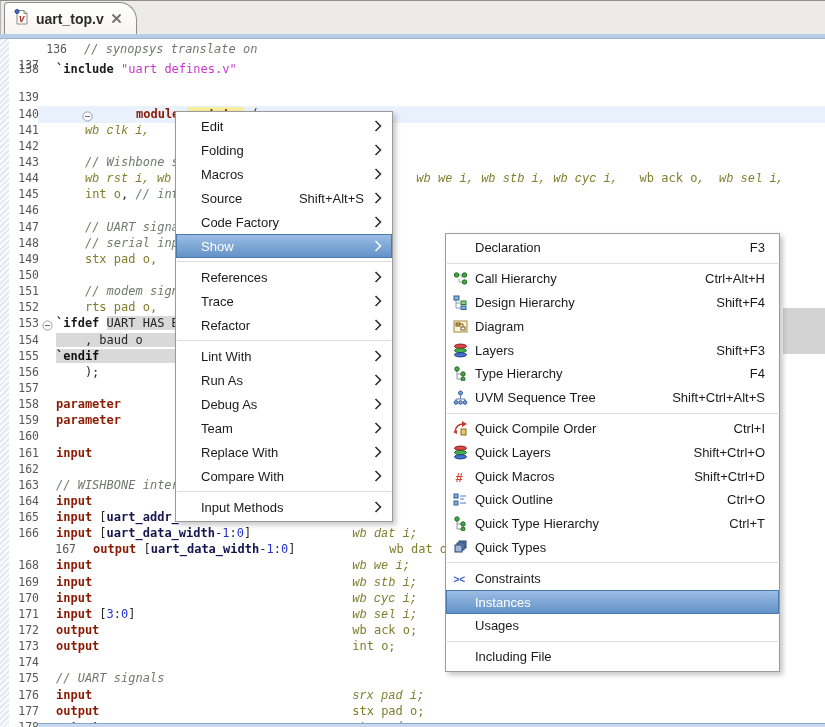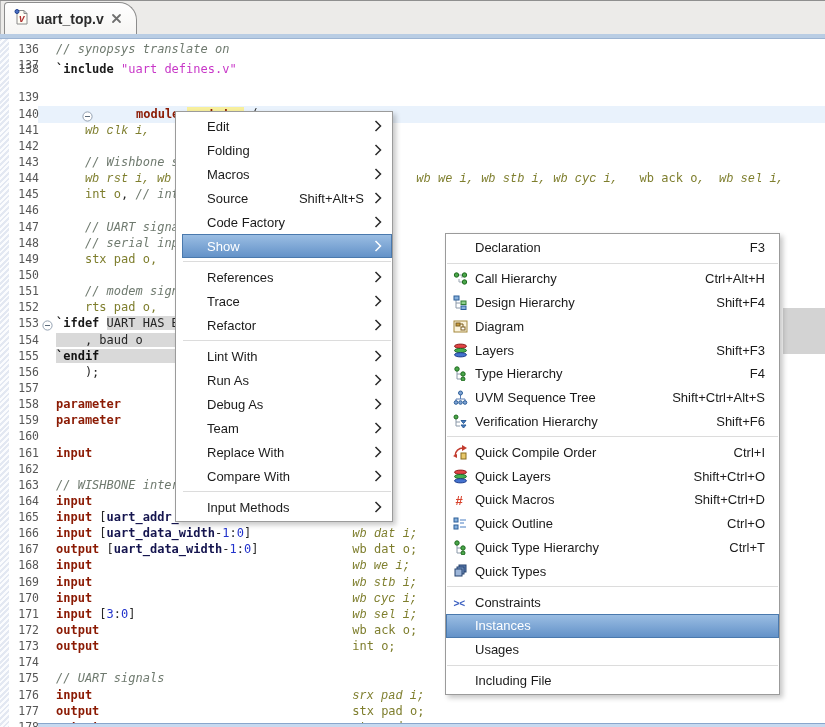--- a/index.html
+++ b/index.html
@@ -43,21 +43,21 @@
   .tk-n{color:var(--number);}
   .tk-g{background:var(--inactive-block-bg);color:#262626;}
   .tk-gk{background:var(--inactive-block-bg);color:#111;font-weight:bold;}
   .tk-occ{background:var(--occurrence-bg);color:var(--keyword);font-weight:bold;}
   .hscroll{position:absolute;left:38px;right:0;top:722px;height:5px;background:#c7d9ef;
            border-top:1px solid #89a6cc;box-sizing:border-box;}
   .grayrect{position:absolute;left:783px;top:307px;width:42px;height:46px;background:#d3d3d3;}
   
   .menu{position:absolute;background:#fff;border:1px solid #9b9b9b;z-index:10;padding:2px 0;
         box-shadow:3px 3px 5px rgba(0,0,0,.22);font-size:13px;color:#1b1b1b;}
-  .ctx{left:175px;top:110px;width:218px;box-sizing:border-box;padding-left:6px;}
+  .ctx{left:175px;top:110px;width:218px;box-sizing:border-box;}
   .sub{left:445px;top:232px;width:335px;box-sizing:border-box;}
   .mrow{display:flex;align-items:center;height:24px;cursor:default;}
   .sub .mrow{height:23.8px;}
   .ctx .mrow{padding-left:25px;}
   .micon{width:17px;min-width:17px;margin-left:6px;display:flex;justify-content:center;align-items:center;}
   .sub .mlabel{margin-left:6px;}
   .mlabel{white-space:nowrap;}
   .mshort{margin-left:auto;white-space:nowrap;padding-right:10px;}
   .sub .mshort{padding-right:14px;}
   .marrow{width:14px;min-width:14px;display:flex;align-items:center;color:#2a2a2a;margin-right:4px;}
@@ -88,21 +88,21 @@
           </svg>
       </span>
     </div>
   </div>
   <div class="tabstrip"></div>
 
   <div class="editor">
     <div class="curline" style="top:66.6px"></div>
     <div class="hatch"></div>
     <div>
-        <div class="crow" style="top: 2px;">
+        <div class="crow" style="top: 2px; margin-left: 28px;">
           <span class="ln">136</span>
           <span class="fold"></span>
           <span class="codetext"><span class="tk-c">// synopsys translate on</span></span>
         </div>
         <div class="crow" style="top: 18.14px;">
           <span class="ln">137</span>
           <span class="fold"></span>
           <span class="codetext"></span>
         </div>
         <div class="crow" style="top: 22px;">
@@ -249,21 +249,21 @@
         <div class="crow" style="top: 470.06px;">
           <span class="ln">165</span>
           <span class="fold"></span>
           <span class="codetext"><span class="tk-k">input</span><span class="tk-p"> [</span><span class="tk-id">uart_addr_width</span><span class="tk-p">-</span><span class="tk-n">1</span><span class="tk-p">:</span><span class="tk-n">0</span><span class="tk-p">]</span></span>
         </div>
         <div class="crow" style="top: 486.2px;">
           <span class="ln">166</span>
           <span class="fold"></span>
           <span class="codetext"><span class="tk-k">input</span><span class="tk-p"> [</span><span class="tk-id">uart_data_width</span><span class="tk-p">-</span><span class="tk-n">1</span><span class="tk-p">:</span><span class="tk-n">0</span><span class="tk-p">]</span><span class="tk-p">              </span><span class="tk-si">wb dat i;</span></span>
         </div>
-        <div class="crow" style="top: 502.34px;">
+        <div class="crow" style="top: 502.34px; padding-left: 37px;">
           <span class="ln">167</span>
           <span class="fold"></span>
           <span class="codetext"><span class="tk-k">output</span><span class="tk-p"> [</span><span class="tk-id">uart_data_width</span><span class="tk-p">-</span><span class="tk-n">1</span><span class="tk-p">:</span><span class="tk-n">0</span><span class="tk-p">]</span><span class="tk-p">             </span><span class="tk-so">wb dat o;</span></span>
         </div>
         <div class="crow" style="top: 518.48px;">
           <span class="ln">168</span>
           <span class="fold"></span>
           <span class="codetext"><span class="tk-k">input</span><span class="tk-p">                                    </span><span class="tk-si">wb we i;</span></span>
         </div>
         <div class="crow" style="top: 534.62px;">
@@ -543,32 +543,20 @@
             <path d="M7.5 4v5M3 12V9h9v3" stroke="#5c7fb4" fill="none"></path>
             <circle cx="7.5" cy="3" r="2" fill="#7fa3d4" stroke="#2d5f98"></circle>
             <circle cx="3" cy="12.5" r="1.8" fill="#7fa3d4" stroke="#2d5f98"></circle>
             <circle cx="7.5" cy="12.5" r="1.8" fill="#7fa3d4" stroke="#2d5f98"></circle>
             <circle cx="12" cy="12.5" r="1.8" fill="#7fa3d4" stroke="#2d5f98"></circle>
           </svg>
         </span>
         <span class="mlabel">UVM Sequence Tree</span>
         <span class="mshort">Shift+Ctrl+Alt+S</span>
       </div>
-    <div class="mrow">
-        <span class="micon">
-          <svg width="15" height="15" viewBox="0 0 15 15">
-            <path d="M3 4v8h4M3 8h4" stroke="#8a98a8" fill="none"></path>
-            <circle cx="3" cy="3" r="2" fill="#4aa64a" stroke="#1f6b1f"></circle>
-            <path d="M8 6.5h5l-2.5 3z" fill="#4a7ec2" stroke="#2d5f98"></path>
-            <path d="M8 11h5l-2.5 3z" fill="#4a7ec2" stroke="#2d5f98"></path>
-          </svg>
-        </span>
-        <span class="mlabel">Verification Hierarchy</span>
-        <span class="mshort">Shift+F6</span>
-      </div>
     <div class="msep"></div>
     <div class="mrow">
         <span class="micon">
           <svg width="15" height="15" viewBox="0 0 15 15">
             <path d="M2 11c0-5 4-8 8-8" fill="none" stroke="#c23b2e" stroke-width="1.4"></path>
             <path d="M9 0l5 3-5 3z" fill="#c23b2e"></path>
             <rect x="8" y="8" width="5" height="6" fill="#e8c86a" stroke="#8a6d1f"></rect>
             <path d="M0 11l4-2v4z" fill="#c23b2e"></path>
           </svg>
         </span>

